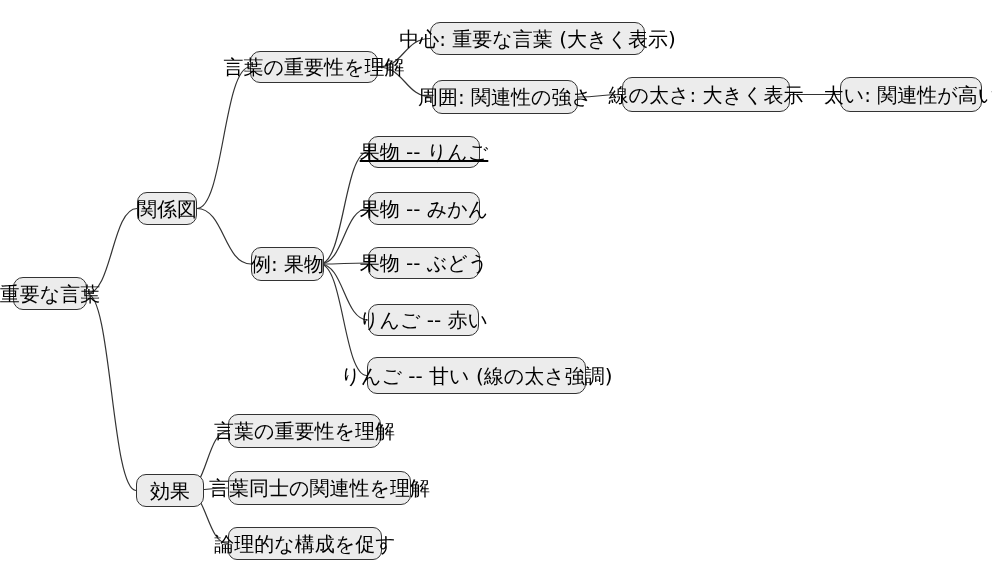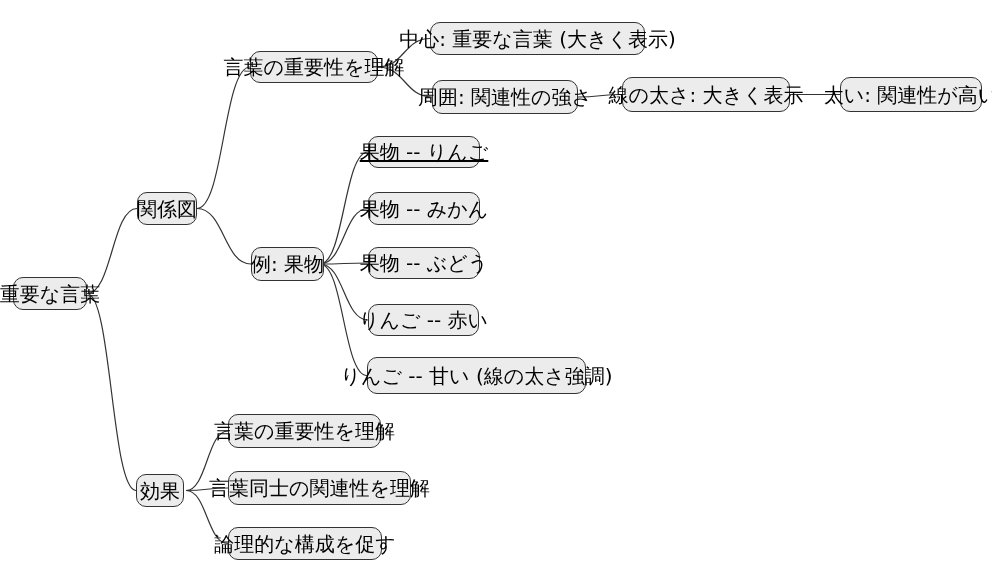--- a/index.html
+++ b/index.html
@@ -71,17 +71,17 @@
   <div class="node" style="left: 430px; top: 22px; width: 215px; height: 33px;">中心: 重要な言葉 (大きく表示)</div>
   <div class="node" style="left: 432px; top: 80px; width: 146px; height: 34px;">周囲: 関連性の強さ</div>
   <div class="node" style="left: 622px; top: 77px; width: 168px; height: 35px;">線の太さ: 大きく表示</div>
   <div class="node" style="left: 840px; top: 77px; width: 142px; height: 35px;">太い: 関連性が高い</div>
   <div class="node" style="left: 251px; top: 247px; width: 73px; height: 34px;">例: 果物</div>
   <div class="node" style="left: 368px; top: 136px; width: 112px; height: 32px; text-decoration: underline;">果物 -- りんご</div>
   <div class="node" style="left: 368px; top: 192px; width: 112px; height: 33px; border-radius: 10px;">果物 -- みかん</div>
   <div class="node" style="left: 368px; top: 304px; width: 111px; height: 32px;">りんご -- 赤い</div>
   <div class="node" style="left: 368px; top: 247px; width: 112px; height: 32px;">果物 -- ぶどう</div>
   <div class="node" style="left: 367px; top: 357px; width: 219px; height: 37px;">りんご -- 甘い (線の太さ強調)</div>
-  <div class="node" style="left: 136px; top: 474px; width: 48px; height: 33px;">効果</div>
+  <div class="node" style="left: 136px; top: 474px; width: 68px; height: 33px;">効果</div>
   <div class="node" style="left: 228px; top: 414px; width: 153px; height: 34px;">言葉の重要性を理解</div>
   <div class="node" style="left: 228px; top: 471px; width: 183px; height: 34px;">言葉同士の関連性を理解</div>
-  <div class="node" style="left: 228px; top: 527px; width: 154px; height: 33px;">論理的な構成を促す</div>
+  <div class="node" style="left: 228px; top: 527px; width: 154px; height: 33px; border-radius: 9px;">論理的な構成を促す</div>
 </div>
 
 </body></html>

